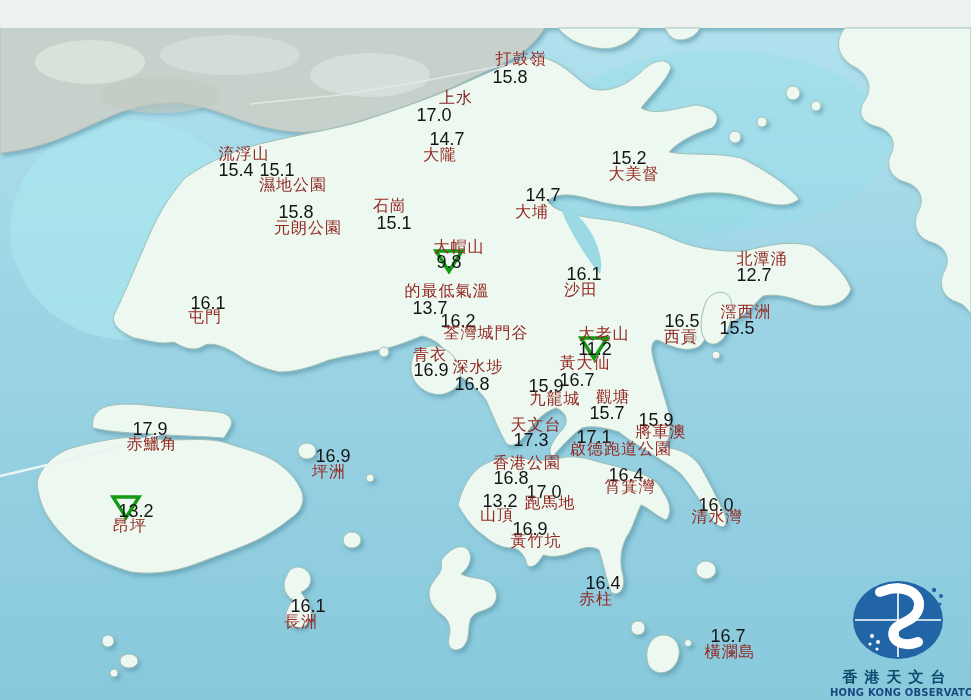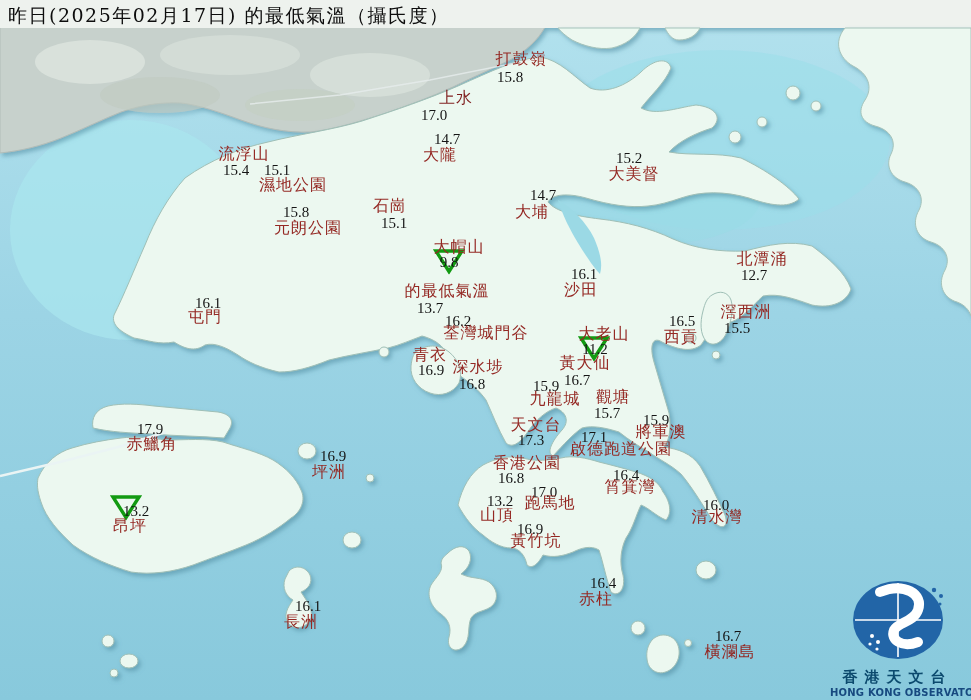--- a/index.html
+++ b/index.html
@@ -4,21 +4,21 @@
 <style>
   html,body{margin:0;padding:0;background:#666;}
   .screen{position:relative;width:971px;height:700px;overflow:hidden;
     font-family:"DejaVu Sans",sans-serif;background:#9fd4e4;}
   svg.basemap{position:absolute;left:0;top:0;z-index:1;}
   .map-title{position:absolute;left:8px;top:3px;z-index:6;
     font-family:"DejaVu Serif",serif;font-size:19px;color:#0d0d0d;
     letter-spacing:1.5px;white-space:nowrap;}
   .stations-layer{position:absolute;inset:0;z-index:5;}
   .station .value{position:absolute;transform:translate(-50%,-50%);
-    font-family:Liberation Serif, serif;font-size:15px;color:#151515;white-space:nowrap;z-index:3;}
+    font-family:Liberation Sans, sans-serif;font-size:18px;color:#151515;white-space:nowrap;z-index:3;}
   .station .name{position:absolute;transform:translate(-50%,-50%);
     font-family:"DejaVu Serif",serif;font-size:16px;letter-spacing:1px;
     white-space:nowrap;z-index:3;}
   .station .marker{position:absolute;transform:translate(-50%,-50%);z-index:2;line-height:0;}
   .logo{position:absolute;right:6px;bottom:2px;z-index:6;text-align:center;width:135px;}
   .logo .logo-cn{font-family:Liberation Sans, sans-serif;font-size:15px;font-weight:bold;
     letter-spacing:7px;color:#0c4a6e;margin-top:-2px;white-space:nowrap;}
   .logo .logo-en{font-family:"DejaVu Sans",sans-serif;font-size:10px;font-weight:bold;
     letter-spacing:.2px;color:#17497f;white-space:nowrap;}
 </style>
@@ -153,21 +153,20 @@
 
     <path fill="#9bd9e5" d="M558,200
       C572,208 586,222 594,238 C600,252 603,264 600,274 C594,268 586,256 578,243
       C570,230 562,214 558,200 Z"></path>
 
     <polyline points="0,476 60,462 122,446 166,432" fill="none" stroke="#eaf4f4" stroke-width="2.5"></polyline>
 
     <polyline points="250,104 340,95 430,80 540,58" fill="none" stroke="#e6ecec" stroke-width="1.5" opacity="0.8"></polyline>
   </svg>
 
-  <div class="map-title">昨日(2025年02月17日) 的最低氣溫（攝氏度）</div>
 
   <div class="stations-layer">
       <div class="station">
         <span class="value" style="left: 510px; top: 77px; color: rgb(21, 21, 21);">15.8</span>
         <span class="name" style="left: 521px; top: 59px; color: rgb(148, 40, 35);">打鼓嶺</span>
       </div>
       <div class="station">
         <span class="value" style="left: 434px; top: 115px; color: rgb(21, 21, 21);">17.0</span>
         <span class="name" style="left: 456px; top: 98px; color: #7f1d1d;">上水</span>
       </div>

